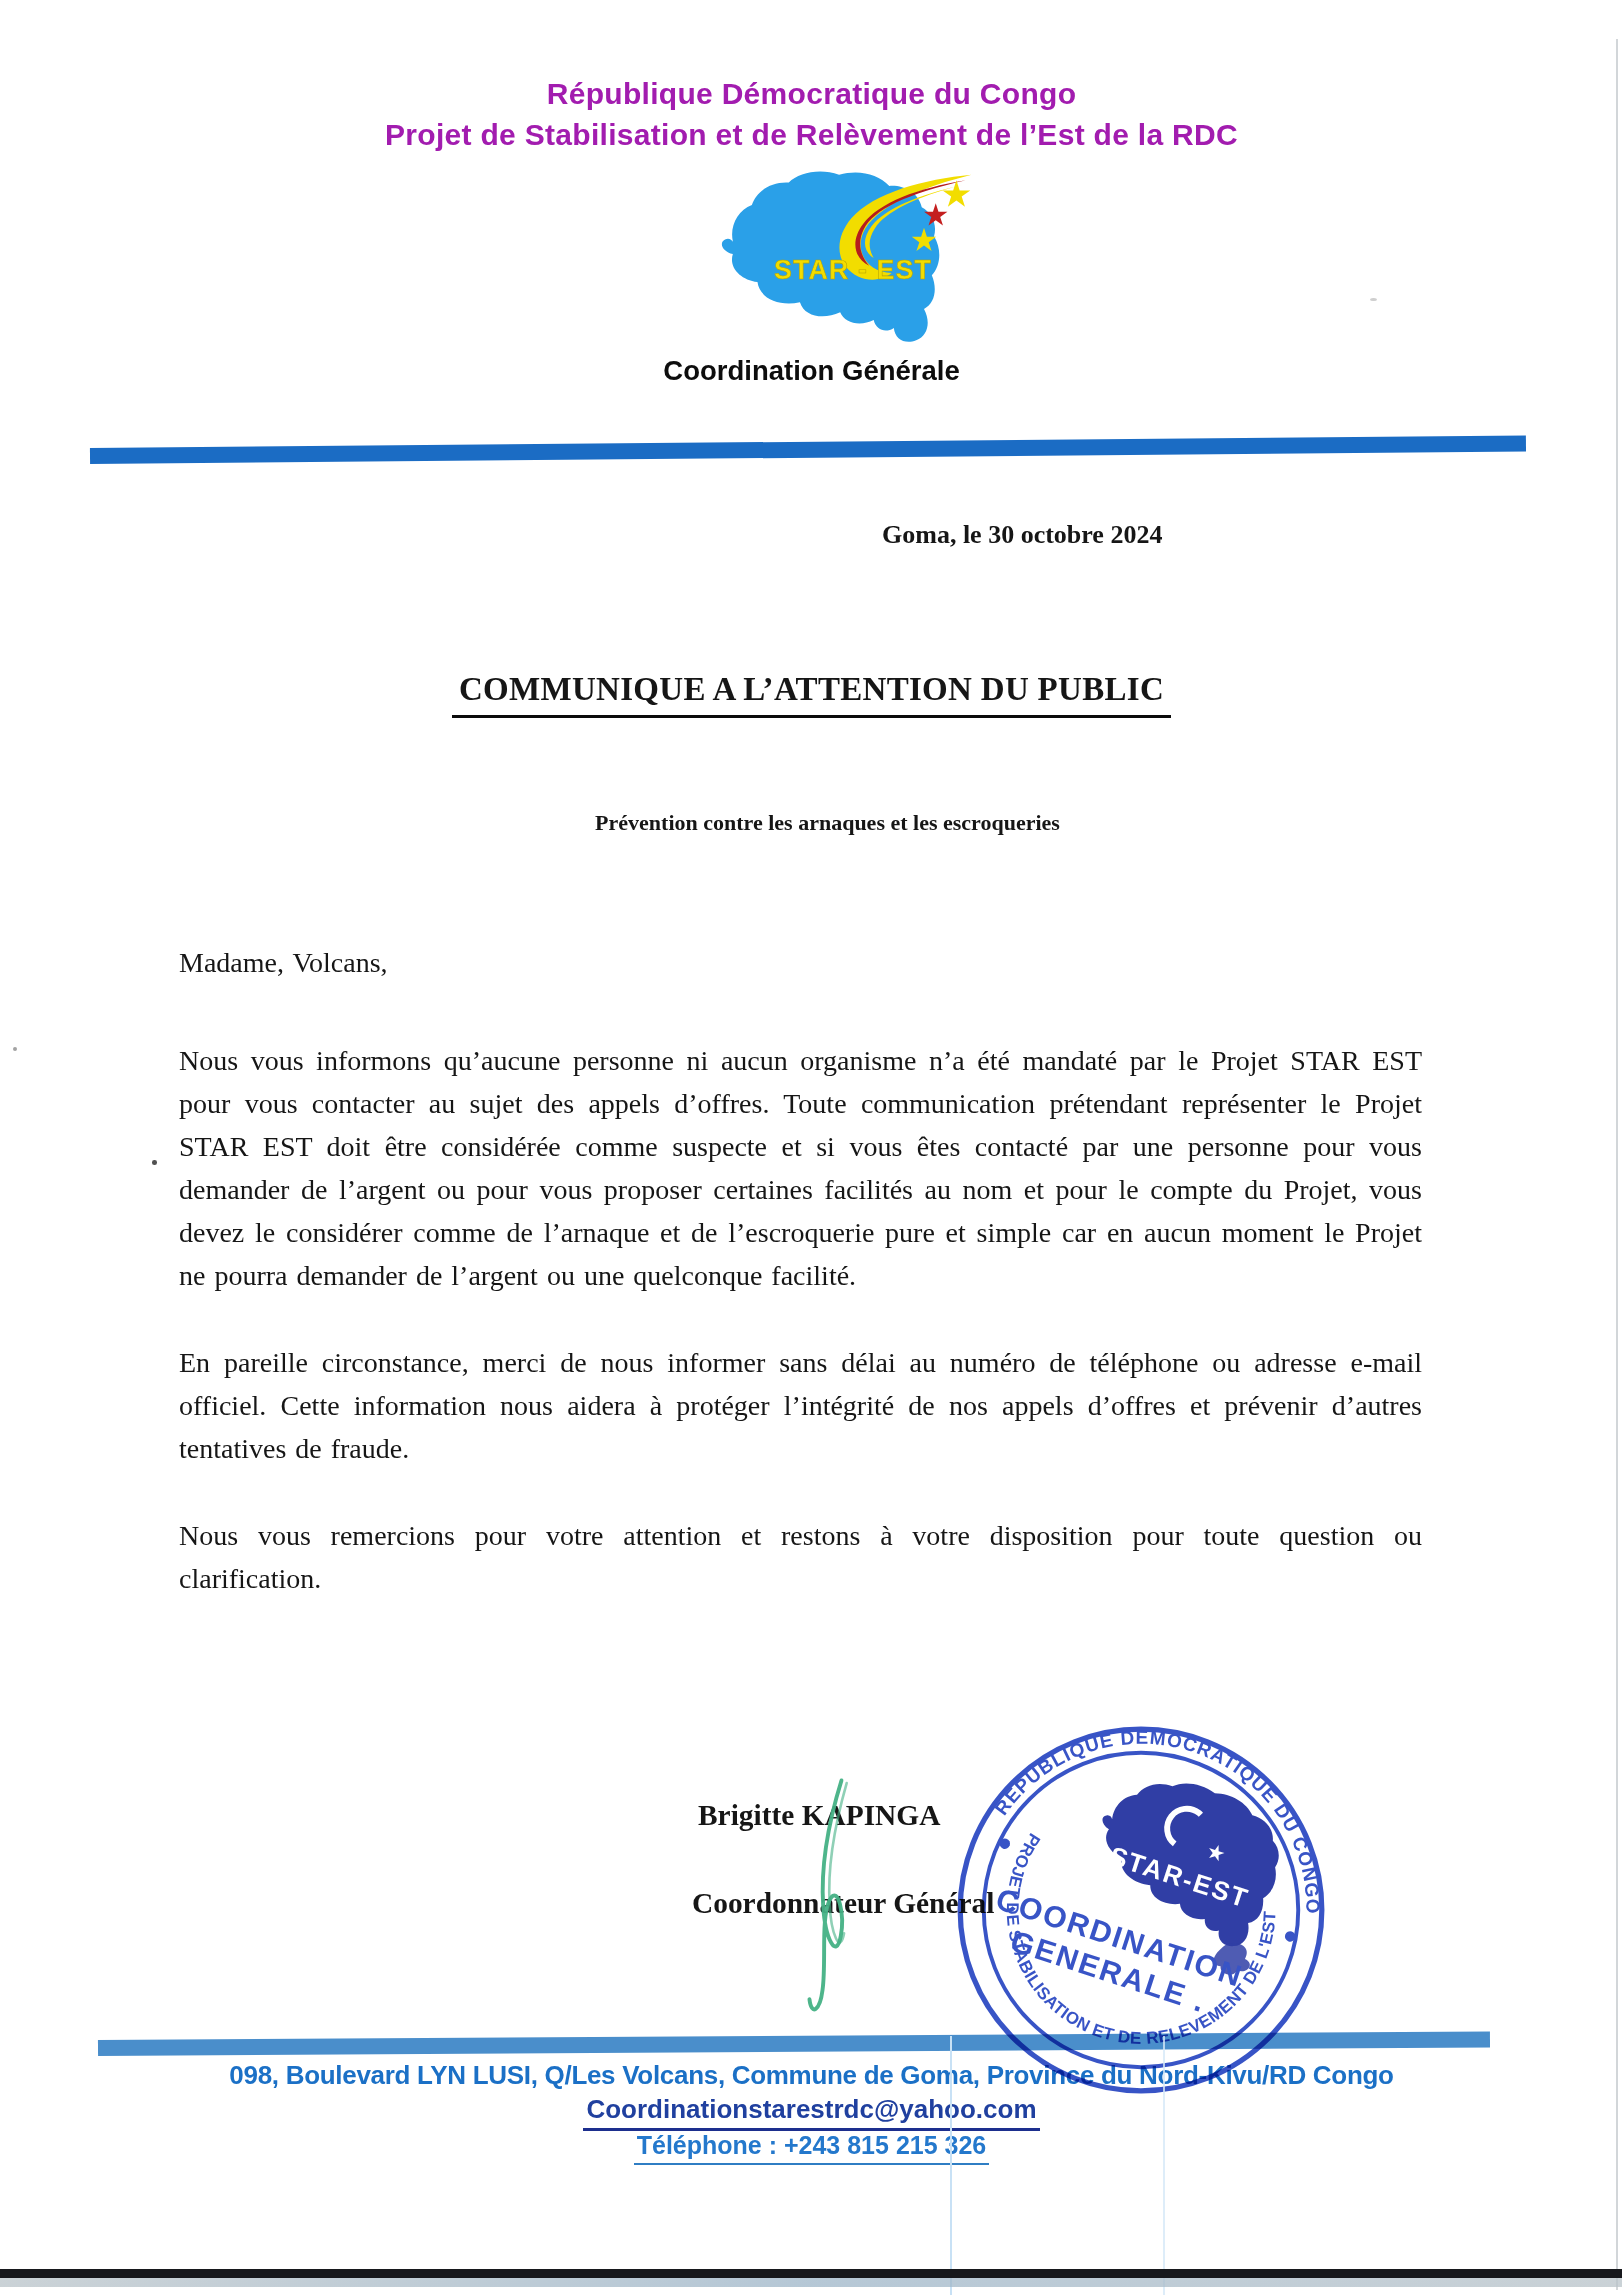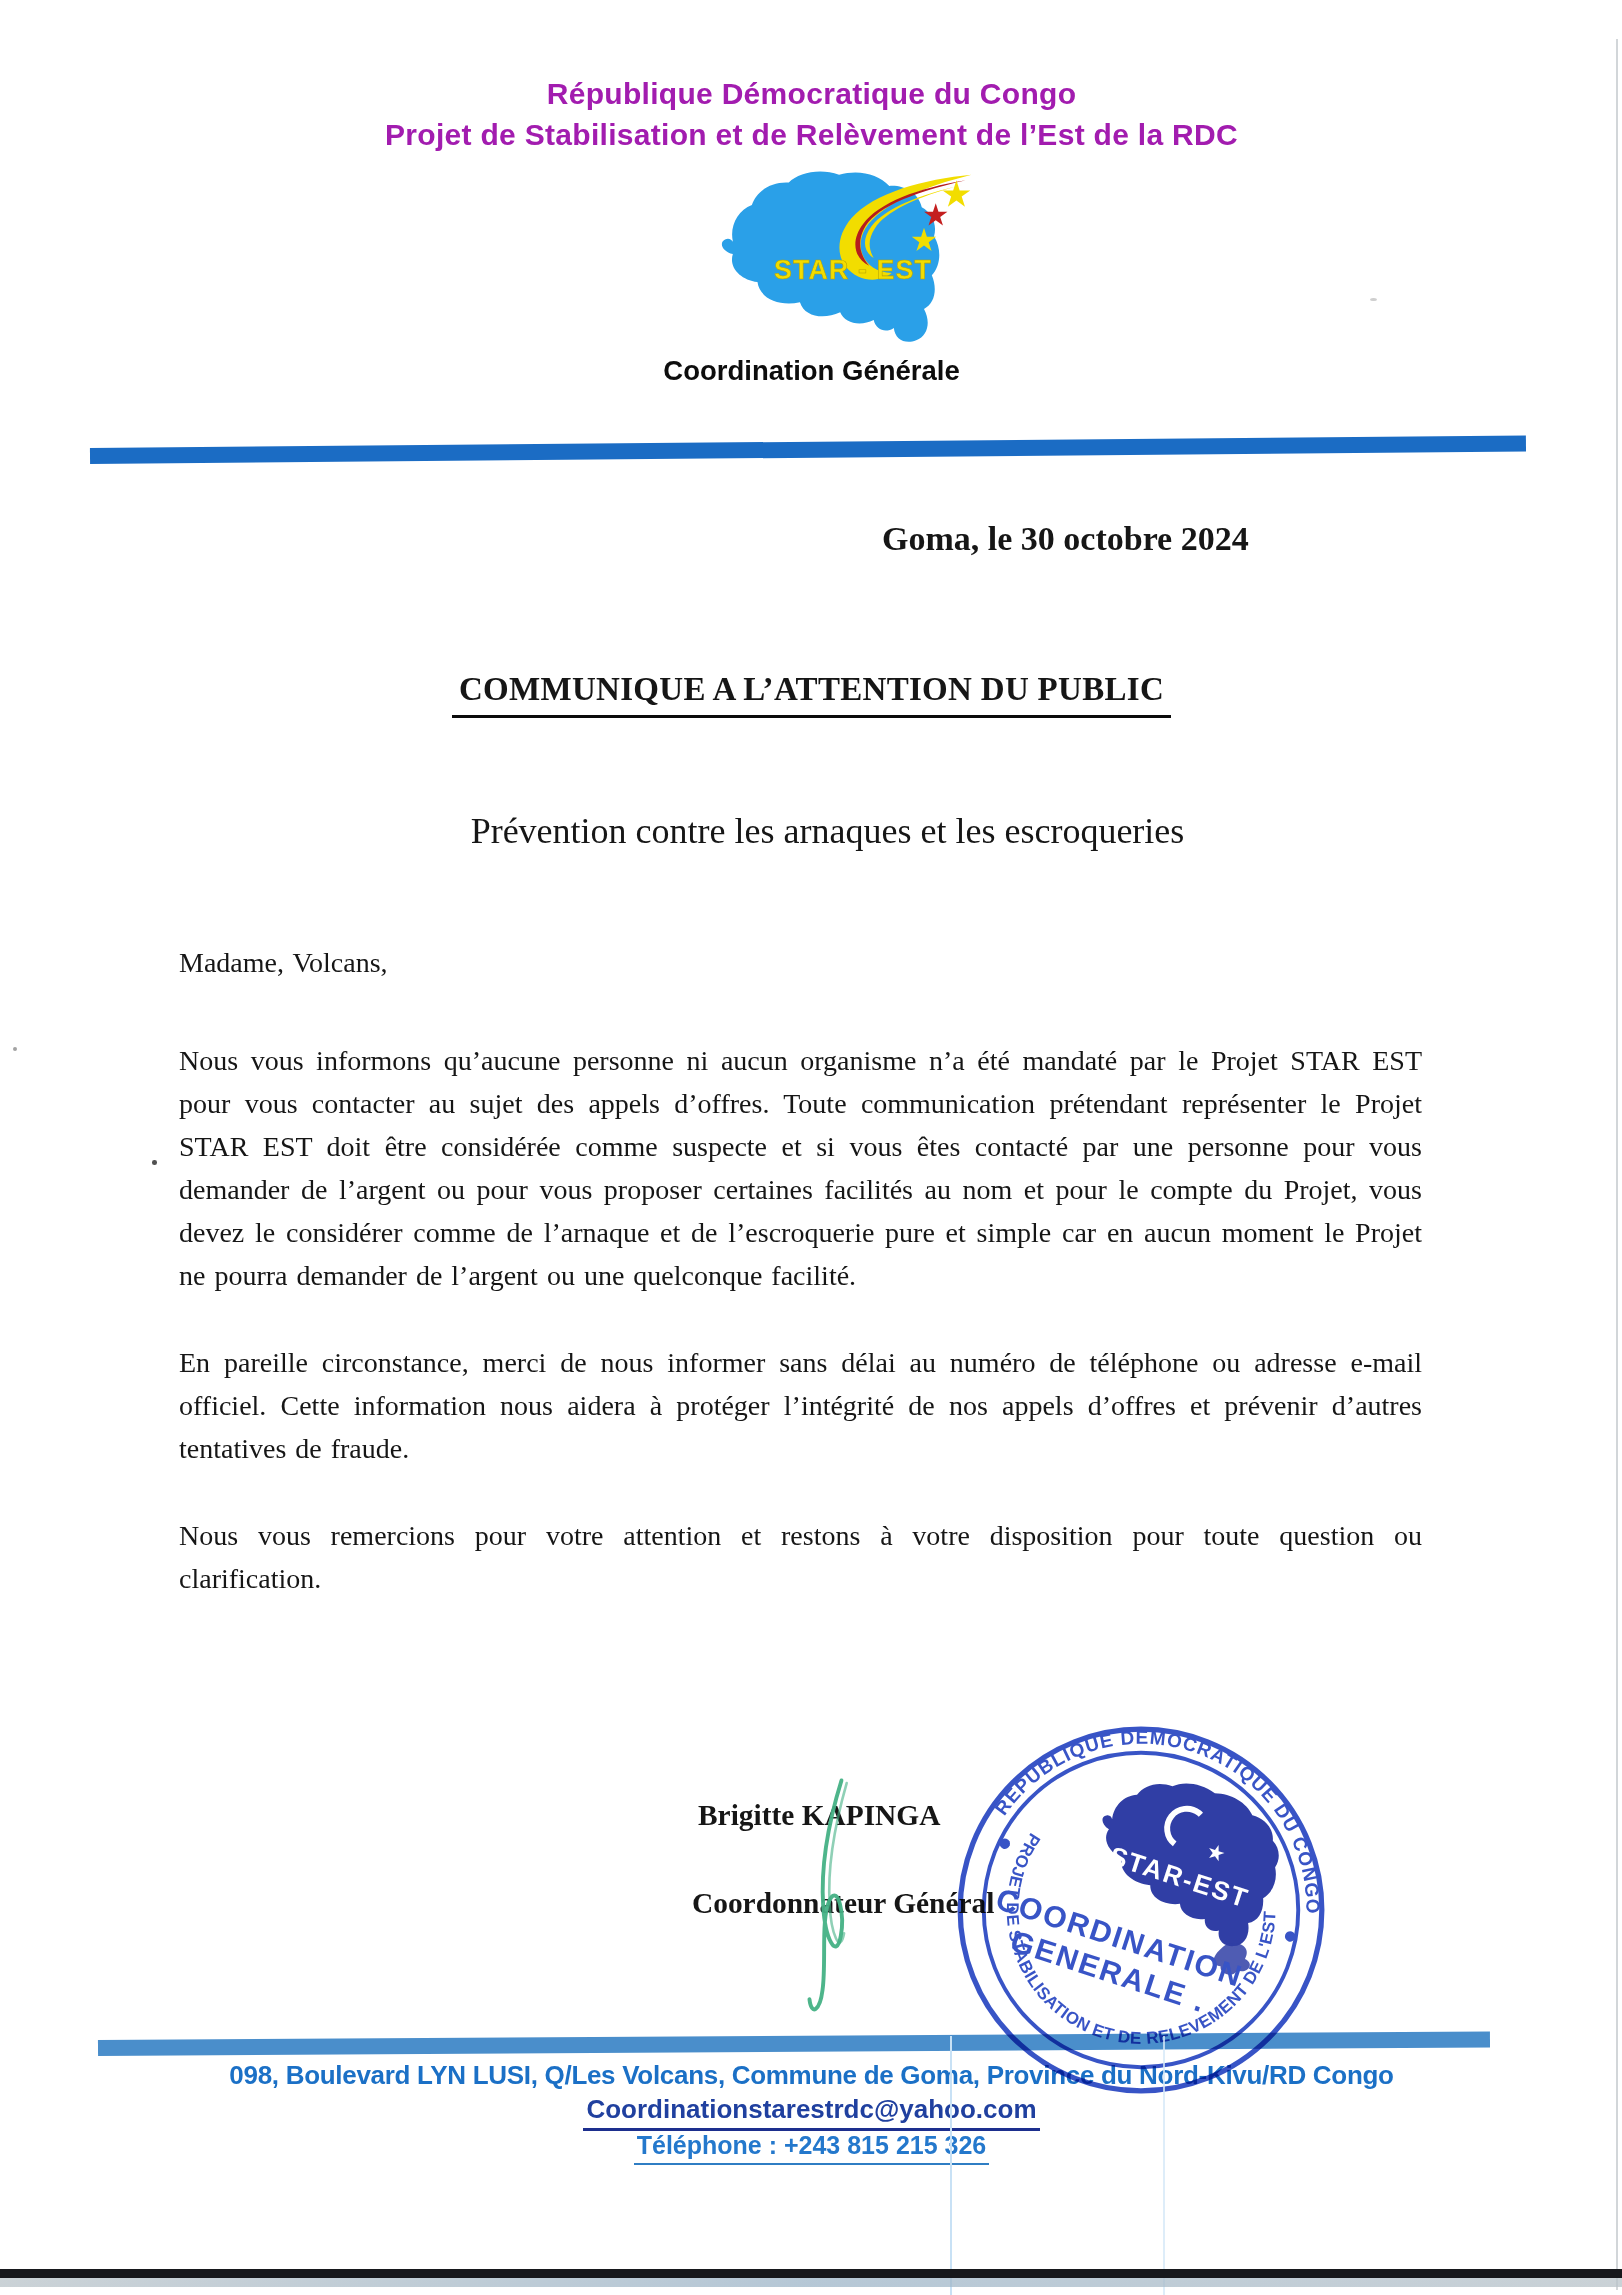--- a/index.html
+++ b/index.html
@@ -12,28 +12,28 @@
   .center { left:0; right:0; text-align:center; }
 
   
   .hdr-line { font-family:"Liberation Sans", sans-serif; font-weight:bold; font-size:30px; color:#a21caf; letter-spacing:0.3px; }
   .org-line { font-family:"Liberation Sans", sans-serif; font-weight:bold; font-size:27.5px; color:#0d0d0d; }
 
   .rule { background:#1b6cc4; height:15.7px; }
   .rule-top    { left:90px; top:448px;  width:1436px; transform:rotate(-0.5deg); transform-origin:left center; }
   .rule-footer { left:98px; top:2040px; width:1392px; background:#4a8ecb; transform:rotate(-0.35deg); transform-origin:left center; height:15.7px; }
 
-  .date-line { left:882px; top:520px; font-weight:bold; font-size:34px; }
+  .date-line { left:882px; top:520px; font-weight:bold; font-size:26px; }
 
   .doc-title { top:671px; }
   .doc-title span {
     display:inline-block; font-weight:bold; font-size:33px; letter-spacing:0.3px;
     border-bottom:3.9px solid #0b0b0b; padding:0 6.5px 6.5px 6.5px;
   }
-  .doc-subtitle { top:810px; font-weight:normal; font-size:36px;padding-left:32px; }
+  .doc-subtitle { top:810px; font-weight:bold; font-size:22px;padding-left:32px; }
 
   
   .body-text {
     left:179px; top:941px; width:1243px;
     font-size:28px; line-height:43px; text-align:justify; word-spacing:2px;
   }
   .body-text .salutation { margin:0 0 55px 0; }
   .body-text p { margin:0 0 44px 0; }
   .body-text p:last-child { margin-bottom:0; }
 

